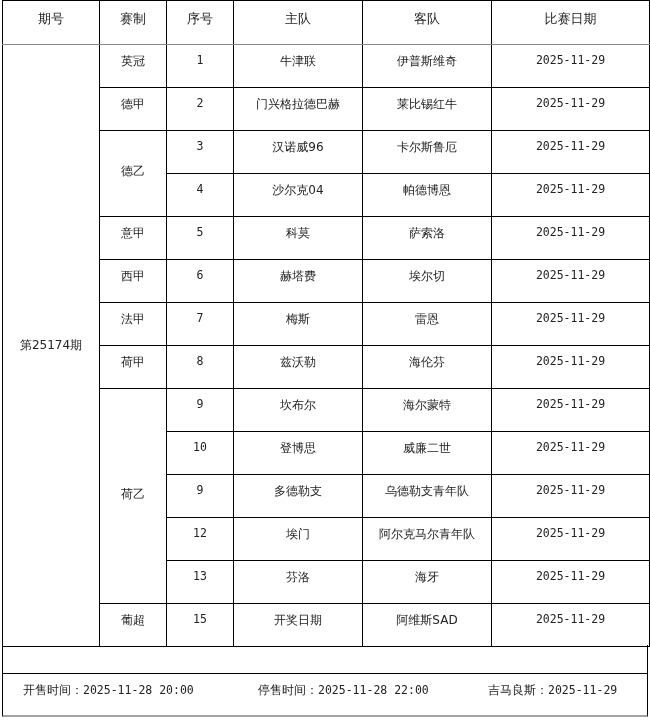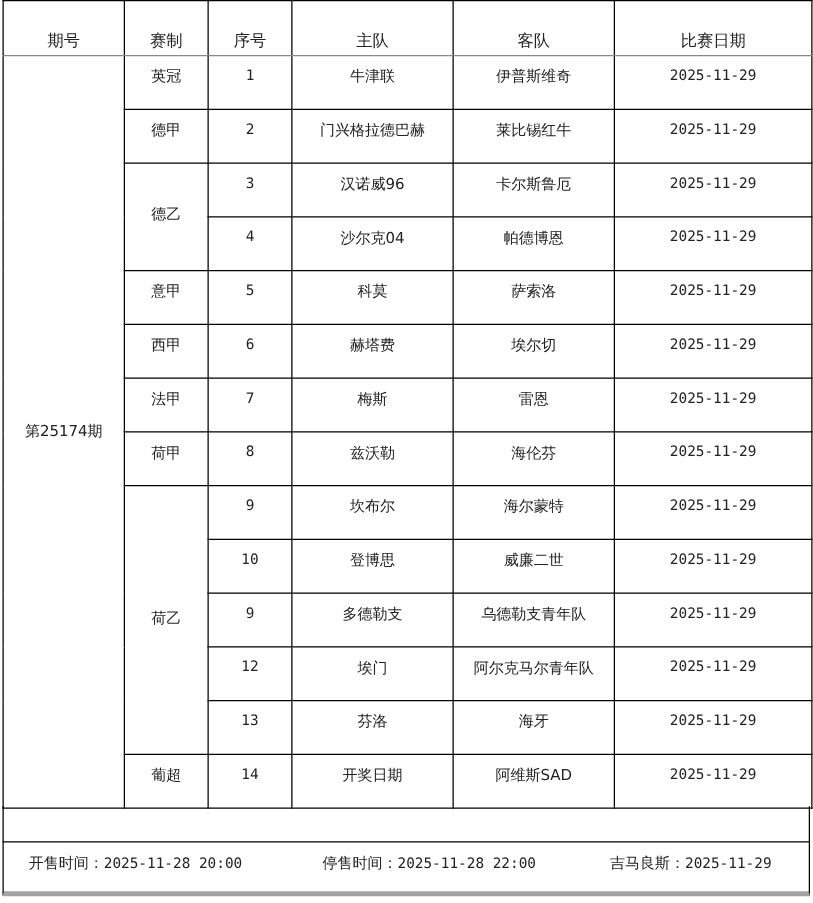--- a/index.html
+++ b/index.html
@@ -2,33 +2,33 @@
 <html><head>
 <meta charset="utf-8">
 <style>
   html, body { margin: 0; padding: 0; background: #ffffff; }
   body { width: 650px; height: 722px; position: relative; overflow: hidden;
          font-family: "DejaVu Sans", "Liberation Sans", sans-serif; color: #222; }
   table.sched { position: absolute; left: 2px; top: 0; border-collapse: collapse;
                 table-layout: fixed; width: 647px; font-size: 12px; }
   table.sched td, table.sched th { border: 1px solid #000; padding: 0; text-align: center;
                 vertical-align: top; font-weight: normal; }
-  table.sched th { height: 44px; padding-top: 23px; box-sizing: border-box; font-size: 13px; }
+  table.sched th { height: 44px; padding-top: 9px; box-sizing: border-box; font-size: 13px; }
   table.sched td { height: 43px; padding-top: 8px; box-sizing: border-box; }
   table.sched tr.head-row th { border-bottom: 1px solid #888; }
   table.sched td.period { vertical-align: middle; padding-top: 0; margin-top: 24px; }
   table.sched td.league-merged { vertical-align: middle; padding-top: 0; }
   table.sched td.league-merged span { position: relative; top: -2px; }
   .num { font-family: "DejaVu Sans Mono", "Liberation Mono", monospace; font-size: 11.5px; }
   .date { font-family: "DejaVu Sans Mono", "Liberation Mono", monospace; font-size: 11.5px; }
   .blank-row { position: absolute; left: 2px; top: 645px; width: 646px; height: 29px;
                border: 1px solid #000; border-top: none; box-sizing: border-box; }
   .footer { position: absolute; left: 2px; top: 674px; width: 646px; height: 43px;
             border-left: 1px solid #000; border-right: 1px solid #000;
-            border-bottom: 4px solid #a3a3a3; box-sizing: border-box; font-size: 12px; }
+            border-bottom: 2px solid #a3a3a3; box-sizing: border-box; font-size: 12px; }
   .footer span.item { position: absolute; top: 8px; white-space: nowrap; }
   .footer .label { font-family: "DejaVu Sans", "Liberation Sans", sans-serif; }
   .footer .val { font-family: "DejaVu Sans Mono", "Liberation Mono", monospace; font-size: 11.5px; }
 </style>
 </head>
 <body>
 
 <table class="sched">
   <colgroup>
     <col style="width:97px">
@@ -143,21 +143,21 @@
 
   <tr>
     <td class="num">13</td>
     <td>芬洛</td>
     <td>海牙</td>
     <td class="date">2025-11-29</td>
   </tr>
 
   <tr>
     <td>葡超</td>
-    <td class="num">14</td>
+    <td class="num">15</td>
     <td>开奖日期</td>
     <td>阿维斯SAD</td>
     <td class="date">2025-11-29</td>
   </tr>
 </tbody>
   </table>
 
 <div class="blank-row"></div>
 
 <div class="footer">

